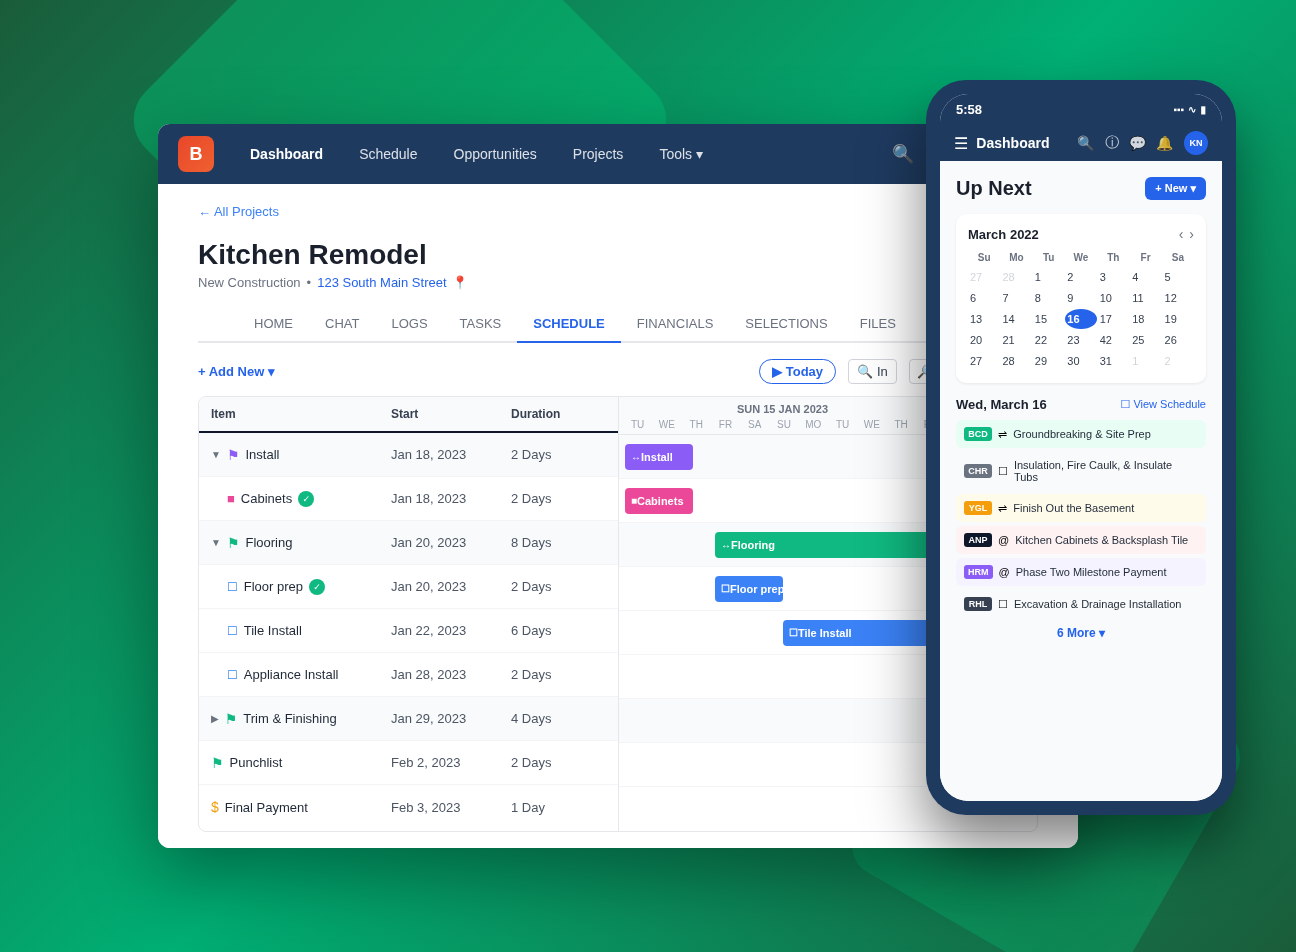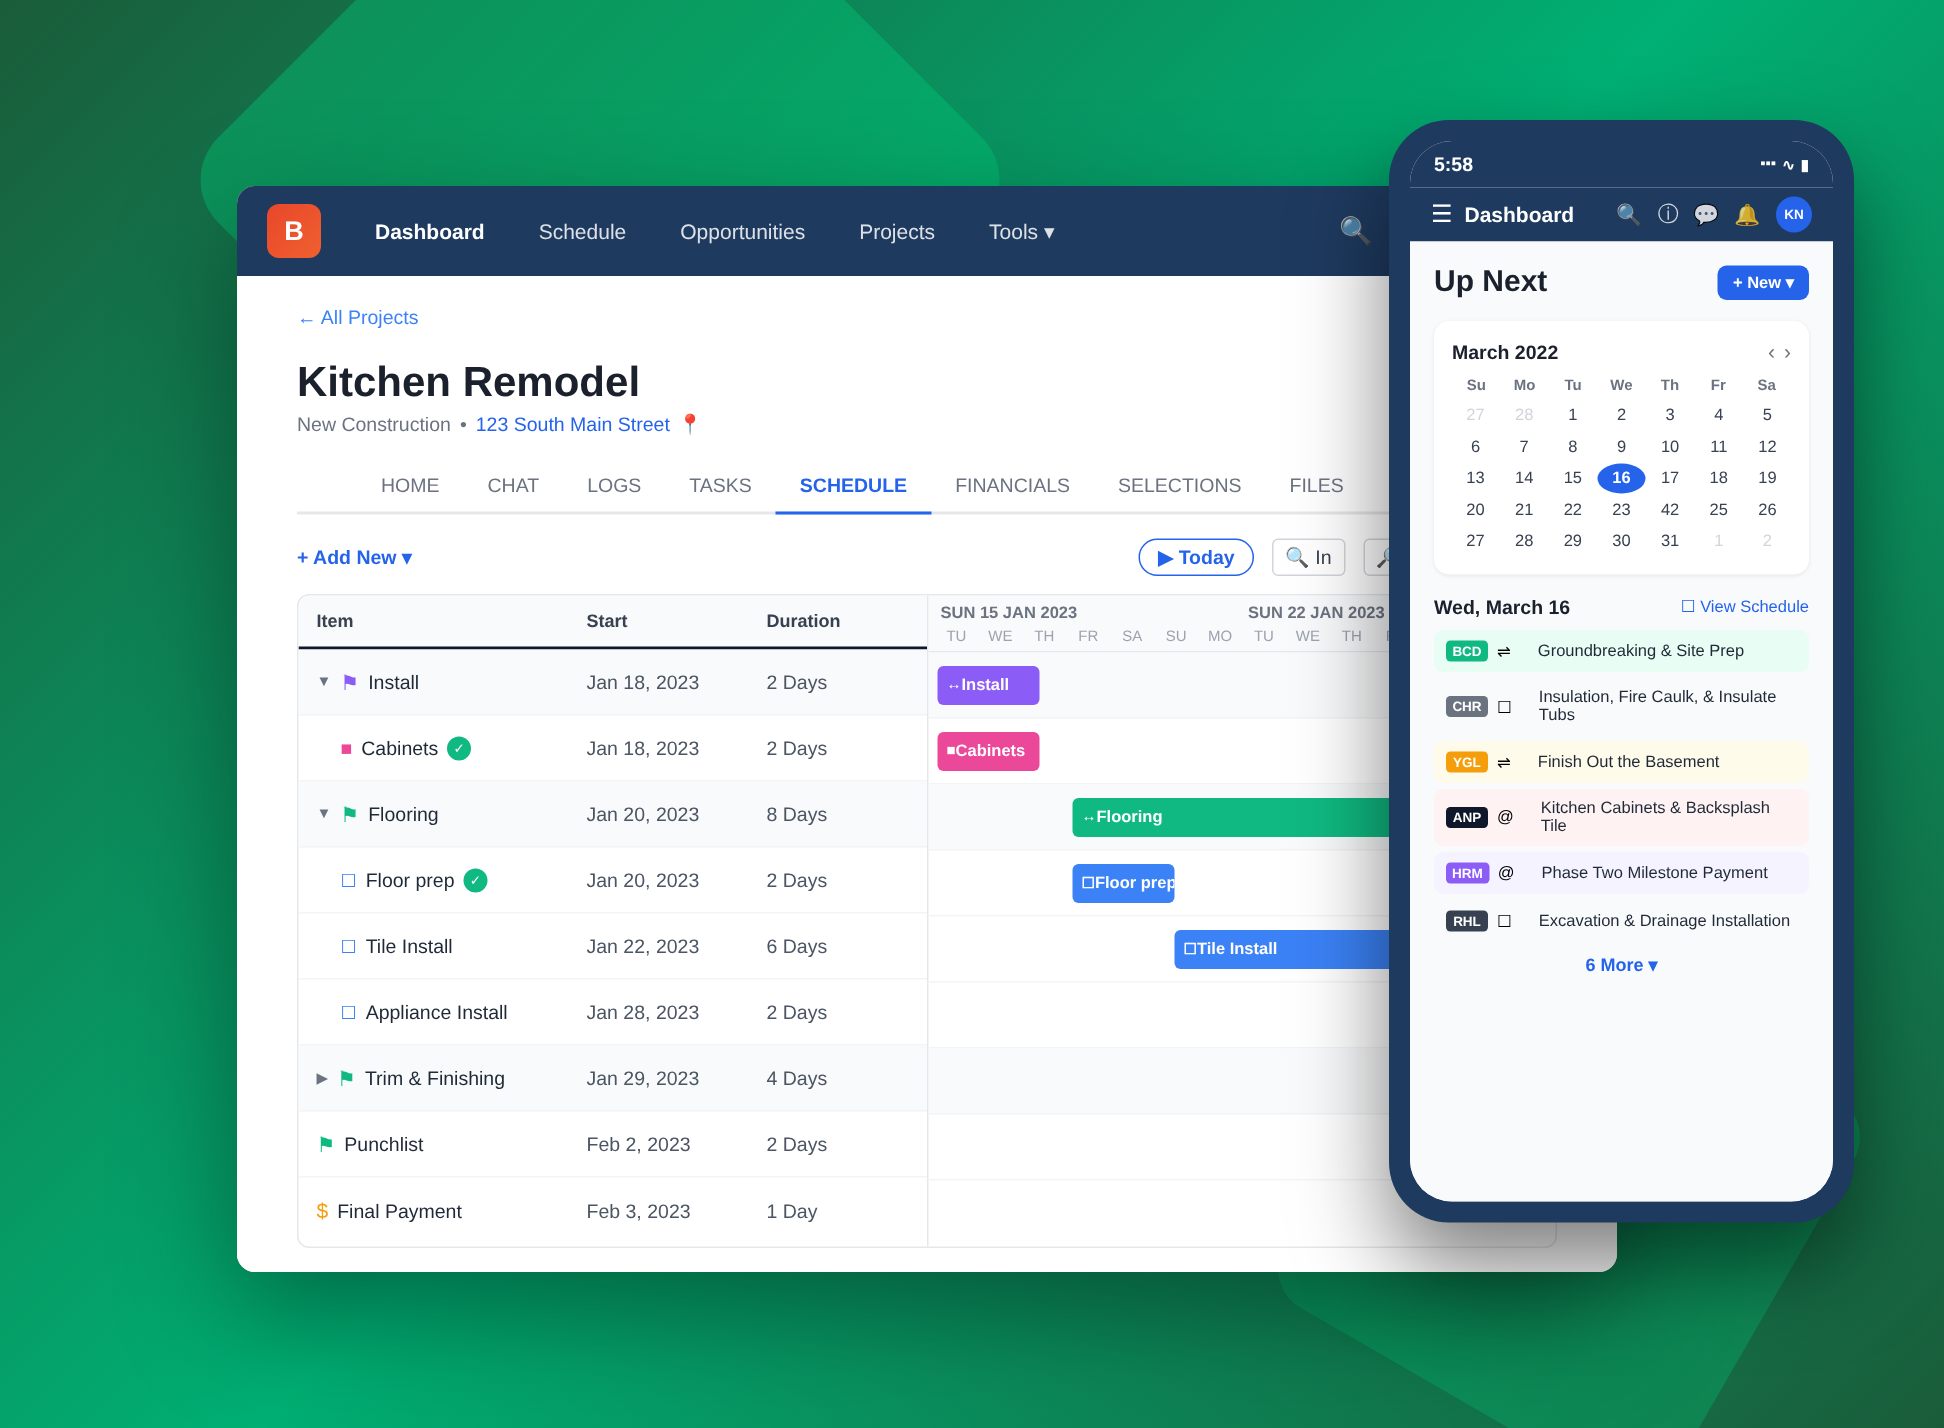--- a/index.html
+++ b/index.html
@@ -298,21 +298,21 @@
       background: #f9fafb;
       border-bottom: 1px solid #e5e7eb;
       padding: 6px 0 0 0;
     }
     .date-week-row {
       display: flex;
       font-size: 11px;
       color: #6b7280;
       padding: 0 4px;
     }
-    .date-week { flex: 1; text-align: left; padding-left: 4px; font-weight: 600; }
+    .date-week { flex: 1; text-align: right; padding-left: 4px; font-weight: 600; }
     .date-days-row {
       display: flex;
       font-size: 10px;
       color: #9ca3af;
       padding: 4px 4px 4px 4px;
     }
     .day-col { flex: 1; text-align: center; }
 
     .gantt-chart-body {
       position: relative;
@@ -458,21 +458,21 @@
       color: #6b7280;
       font-weight: 600;
       margin-bottom: 4px;
     }
     .cal-grid {
       display: grid;
       grid-template-columns: repeat(7, 1fr);
       gap: 1px;
     }
     .cal-day {
-      text-align: center;
+      text-align: left;
       padding: 4px 2px;
       font-size: 11px;
       color: #374151;
       border-radius: 50%;
       cursor: pointer;
     }
     .cal-day.other-month { color: #d1d5db; }
     .cal-day.today {
       background: #2563eb;
       color: white;
@@ -513,21 +513,21 @@
       font-size: 9px;
       font-weight: 700;
       color: white;
       padding: 2px 4px;
       border-radius: 3px;
       flex-shrink: 0;
       min-width: 28px;
       text-align: center;
     }
     .s-icon { font-size: 11px; flex-shrink: 0; }
-    .s-text { font-size: 11px; color: #1f2937; font-weight: 500; margin-left: 12px; }
+    .s-text { font-size: 11px; color: #1f2937; font-weight: 500; }
 
     .more-link {
       text-align: center;
       color: #2563eb;
       font-size: 12px;
       font-weight: 600;
       margin-top: 8px;
       cursor: pointer;
     }
 

